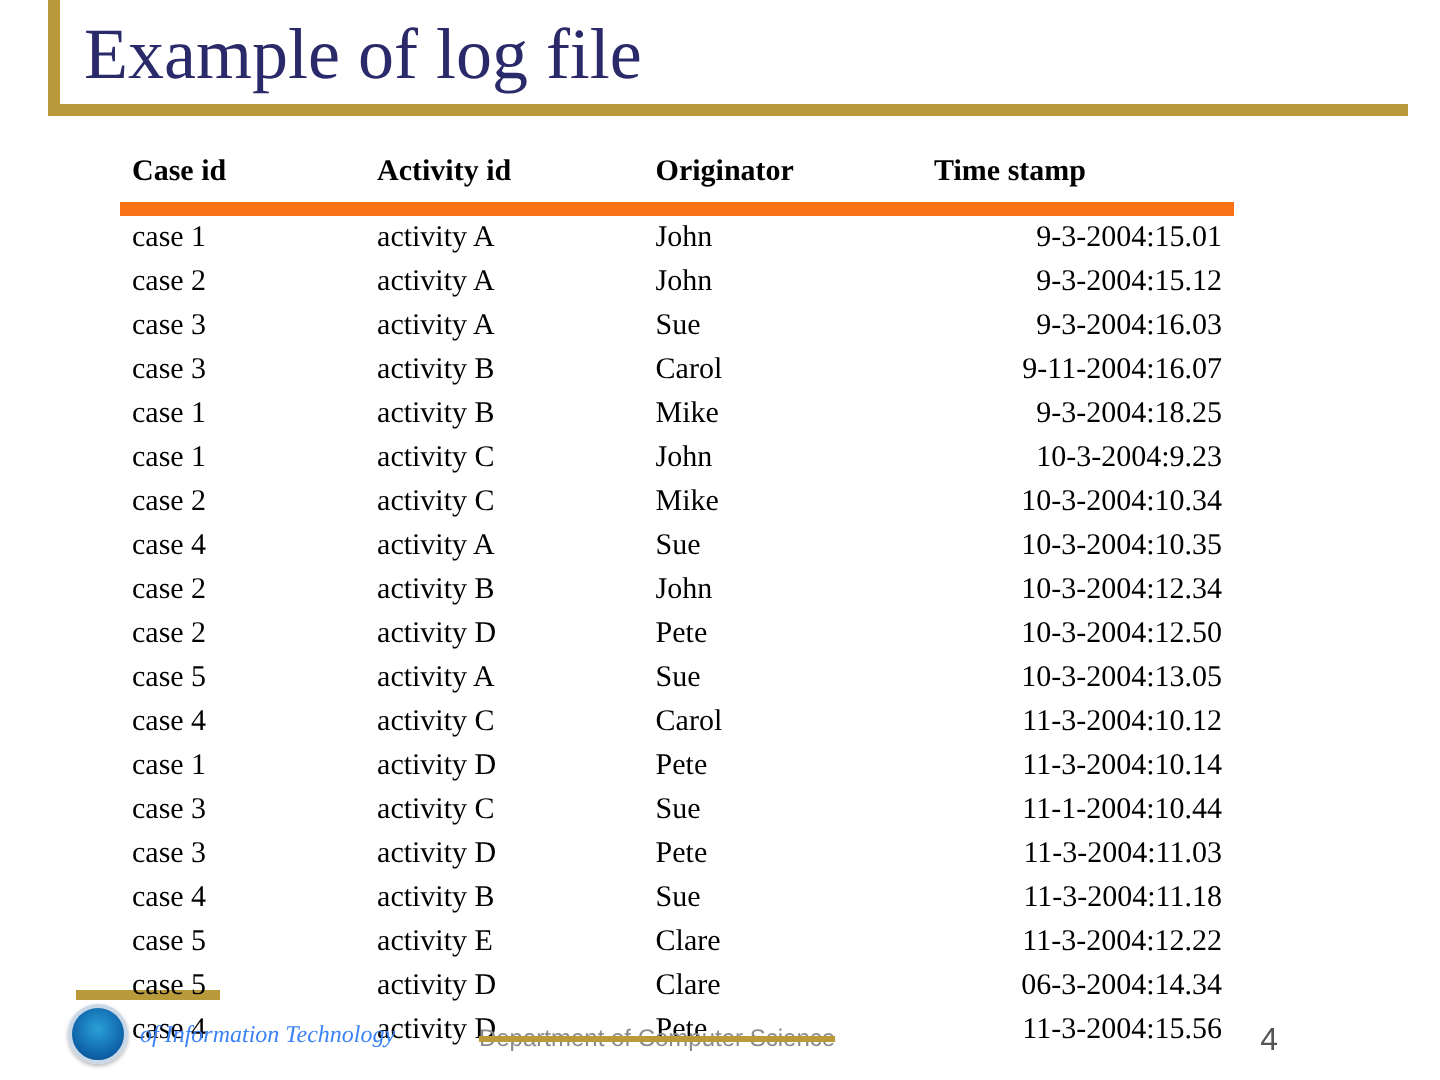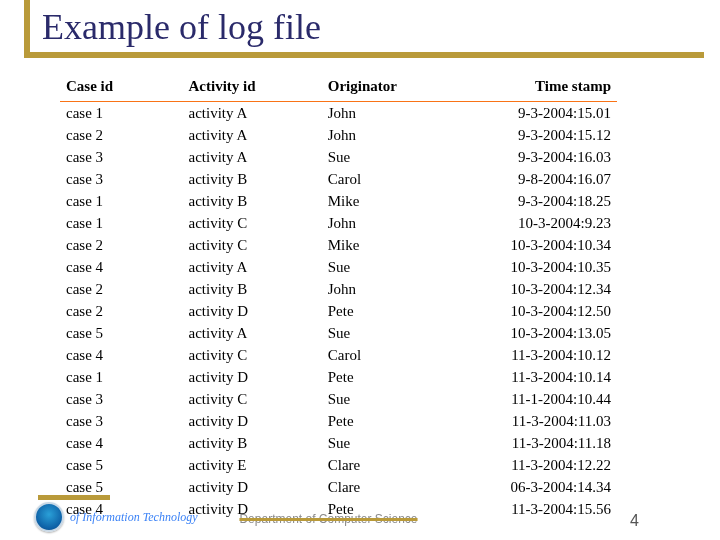--- a/index.html
+++ b/index.html
@@ -59,23 +59,23 @@
   }
   table {
     width: 100%;
     border-collapse: collapse;
     font-size: 15px;
   }
   thead th {
     text-align: left;
     font-weight: bold;
     padding: 4px 6px 6px 6px;
-    border-bottom: 1px solid #f97316;
-  }
-  thead th.ts { text-align: right; }
+    border-bottom: 7px solid #f97316;
+  }
+  thead th.ts { text-align: left; }
   tbody td {
     padding: 2.5px 6px;
     font-weight: normal;
   }
   tbody td.ts {
     text-align: right;
   }
   .col-case { width: 22%; }
   .col-act  { width: 25%; }
   .col-orig { width: 25%; }
@@ -176,21 +176,21 @@
           <tr>
             <td>case 3</td>
             <td>activity A</td>
             <td>Sue</td>
             <td class="ts">9-3-2004:16.03</td>
           </tr>
           <tr>
             <td>case 3</td>
             <td>activity B</td>
             <td>Carol</td>
-            <td class="ts">9-8-2004:16.07</td>
+            <td class="ts">9-11-2004:16.07</td>
           </tr>
           <tr>
             <td>case 1</td>
             <td>activity B</td>
             <td>Mike</td>
             <td class="ts">9-3-2004:18.25</td>
           </tr>
           <tr>
             <td>case 1</td>
             <td>activity C</td>

